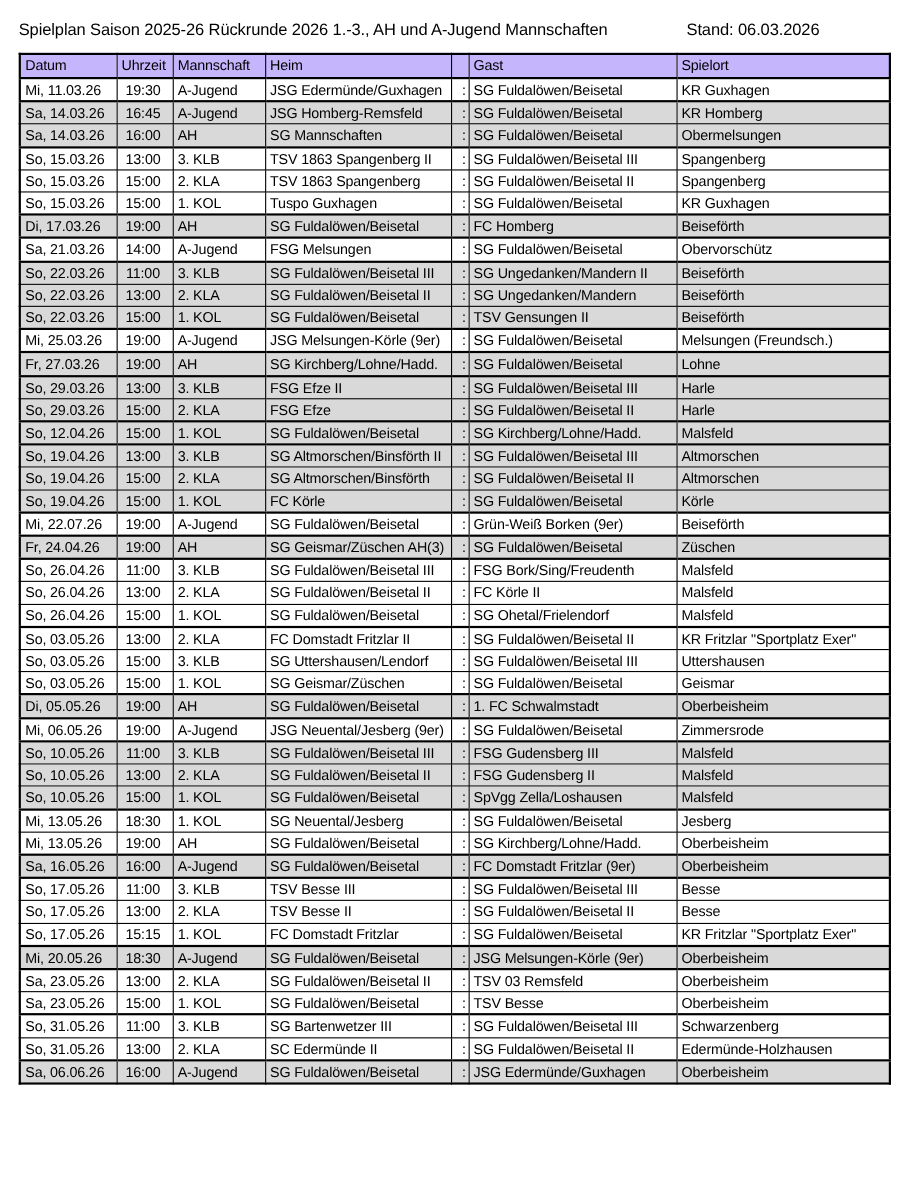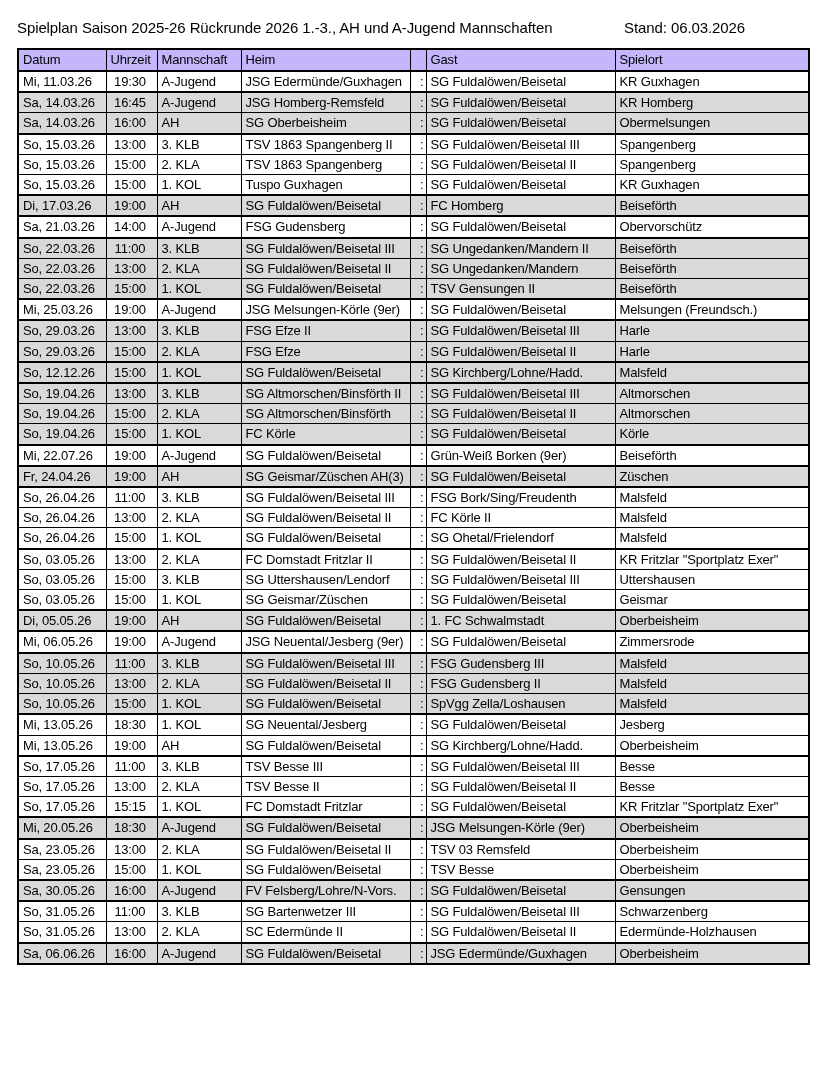--- a/index.html
+++ b/index.html
@@ -98,21 +98,21 @@
         <td class="col-mannschaft">A-Jugend</td>
         <td class="col-heim">JSG Homberg-Remsfeld</td>
         <td class="col-colon">:</td>
         <td class="col-gast">SG Fuldalöwen/Beisetal</td>
         <td class="col-spielort">KR Homberg</td>
       </tr>
       <tr class="shaded">
         <td class="col-datum">Sa, 14.03.26</td>
         <td class="col-uhrzeit">16:00</td>
         <td class="col-mannschaft">AH</td>
-        <td class="col-heim">SG Oberbeisheim</td>
+        <td class="col-heim">SG Mannschaften</td>
         <td class="col-colon">:</td>
         <td class="col-gast">SG Fuldalöwen/Beisetal</td>
         <td class="col-spielort">Obermelsungen</td>
       </tr>
       <tr class=" group-start">
         <td class="col-datum">So, 15.03.26</td>
         <td class="col-uhrzeit">13:00</td>
         <td class="col-mannschaft">3. KLB</td>
         <td class="col-heim">TSV 1863 Spangenberg II</td>
         <td class="col-colon">:</td>
@@ -143,21 +143,21 @@
         <td class="col-mannschaft">AH</td>
         <td class="col-heim">SG Fuldalöwen/Beisetal</td>
         <td class="col-colon">:</td>
         <td class="col-gast">FC Homberg</td>
         <td class="col-spielort">Beiseförth</td>
       </tr>
       <tr class=" group-start">
         <td class="col-datum">Sa, 21.03.26</td>
         <td class="col-uhrzeit">14:00</td>
         <td class="col-mannschaft">A-Jugend</td>
-        <td class="col-heim">FSG Gudensberg</td>
+        <td class="col-heim">FSG Melsungen</td>
         <td class="col-colon">:</td>
         <td class="col-gast">SG Fuldalöwen/Beisetal</td>
         <td class="col-spielort">Obervorschütz</td>
       </tr>
       <tr class="shaded group-start">
         <td class="col-datum">So, 22.03.26</td>
         <td class="col-uhrzeit">11:00</td>
         <td class="col-mannschaft">3. KLB</td>
         <td class="col-heim">SG Fuldalöwen/Beisetal III</td>
         <td class="col-colon">:</td>
@@ -185,39 +185,48 @@
       <tr class=" group-start">
         <td class="col-datum">Mi, 25.03.26</td>
         <td class="col-uhrzeit">19:00</td>
         <td class="col-mannschaft">A-Jugend</td>
         <td class="col-heim">JSG Melsungen-Körle (9er)</td>
         <td class="col-colon">:</td>
         <td class="col-gast">SG Fuldalöwen/Beisetal</td>
         <td class="col-spielort">Melsungen (Freundsch.)</td>
       </tr>
       <tr class="shaded group-start">
+        <td class="col-datum">Fr, 27.03.26</td>
+        <td class="col-uhrzeit">19:00</td>
+        <td class="col-mannschaft">AH</td>
+        <td class="col-heim">SG Kirchberg/Lohne/Hadd.</td>
+        <td class="col-colon">:</td>
+        <td class="col-gast">SG Fuldalöwen/Beisetal</td>
+        <td class="col-spielort">Lohne</td>
+      </tr>
+      <tr class="shaded group-start">
         <td class="col-datum">So, 29.03.26</td>
         <td class="col-uhrzeit">13:00</td>
         <td class="col-mannschaft">3. KLB</td>
         <td class="col-heim">FSG Efze II</td>
         <td class="col-colon">:</td>
         <td class="col-gast">SG Fuldalöwen/Beisetal III</td>
         <td class="col-spielort">Harle</td>
       </tr>
       <tr class="shaded">
         <td class="col-datum">So, 29.03.26</td>
         <td class="col-uhrzeit">15:00</td>
         <td class="col-mannschaft">2. KLA</td>
         <td class="col-heim">FSG Efze</td>
         <td class="col-colon">:</td>
         <td class="col-gast">SG Fuldalöwen/Beisetal II</td>
         <td class="col-spielort">Harle</td>
       </tr>
       <tr class="shaded group-start">
-        <td class="col-datum">So, 12.12.26</td>
+        <td class="col-datum">So, 12.04.26</td>
         <td class="col-uhrzeit">15:00</td>
         <td class="col-mannschaft">1. KOL</td>
         <td class="col-heim">SG Fuldalöwen/Beisetal</td>
         <td class="col-colon">:</td>
         <td class="col-gast">SG Kirchberg/Lohne/Hadd.</td>
         <td class="col-spielort">Malsfeld</td>
       </tr>
       <tr class="shaded group-start">
         <td class="col-datum">So, 19.04.26</td>
         <td class="col-uhrzeit">13:00</td>
@@ -373,20 +382,29 @@
       </tr>
       <tr class="">
         <td class="col-datum">Mi, 13.05.26</td>
         <td class="col-uhrzeit">19:00</td>
         <td class="col-mannschaft">AH</td>
         <td class="col-heim">SG Fuldalöwen/Beisetal</td>
         <td class="col-colon">:</td>
         <td class="col-gast">SG Kirchberg/Lohne/Hadd.</td>
         <td class="col-spielort">Oberbeisheim</td>
       </tr>
+      <tr class="shaded group-start">
+        <td class="col-datum">Sa, 16.05.26</td>
+        <td class="col-uhrzeit">16:00</td>
+        <td class="col-mannschaft">A-Jugend</td>
+        <td class="col-heim">SG Fuldalöwen/Beisetal</td>
+        <td class="col-colon">:</td>
+        <td class="col-gast">FC Domstadt Fritzlar (9er)</td>
+        <td class="col-spielort">Oberbeisheim</td>
+      </tr>
       <tr class=" group-start">
         <td class="col-datum">So, 17.05.26</td>
         <td class="col-uhrzeit">11:00</td>
         <td class="col-mannschaft">3. KLB</td>
         <td class="col-heim">TSV Besse III</td>
         <td class="col-colon">:</td>
         <td class="col-gast">SG Fuldalöwen/Beisetal III</td>
         <td class="col-spielort">Besse</td>
       </tr>
       <tr class="">
@@ -426,29 +444,20 @@
         <td class="col-spielort">Oberbeisheim</td>
       </tr>
       <tr class="">
         <td class="col-datum">Sa, 23.05.26</td>
         <td class="col-uhrzeit">15:00</td>
         <td class="col-mannschaft">1. KOL</td>
         <td class="col-heim">SG Fuldalöwen/Beisetal</td>
         <td class="col-colon">:</td>
         <td class="col-gast">TSV Besse</td>
         <td class="col-spielort">Oberbeisheim</td>
-      </tr>
-      <tr class="shaded group-start">
-        <td class="col-datum">Sa, 30.05.26</td>
-        <td class="col-uhrzeit">16:00</td>
-        <td class="col-mannschaft">A-Jugend</td>
-        <td class="col-heim">FV Felsberg/Lohre/N-Vors.</td>
-        <td class="col-colon">:</td>
-        <td class="col-gast">SG Fuldalöwen/Beisetal</td>
-        <td class="col-spielort">Gensungen</td>
       </tr>
       <tr class=" group-start">
         <td class="col-datum">So, 31.05.26</td>
         <td class="col-uhrzeit">11:00</td>
         <td class="col-mannschaft">3. KLB</td>
         <td class="col-heim">SG Bartenwetzer III</td>
         <td class="col-colon">:</td>
         <td class="col-gast">SG Fuldalöwen/Beisetal III</td>
         <td class="col-spielort">Schwarzenberg</td>
       </tr>

